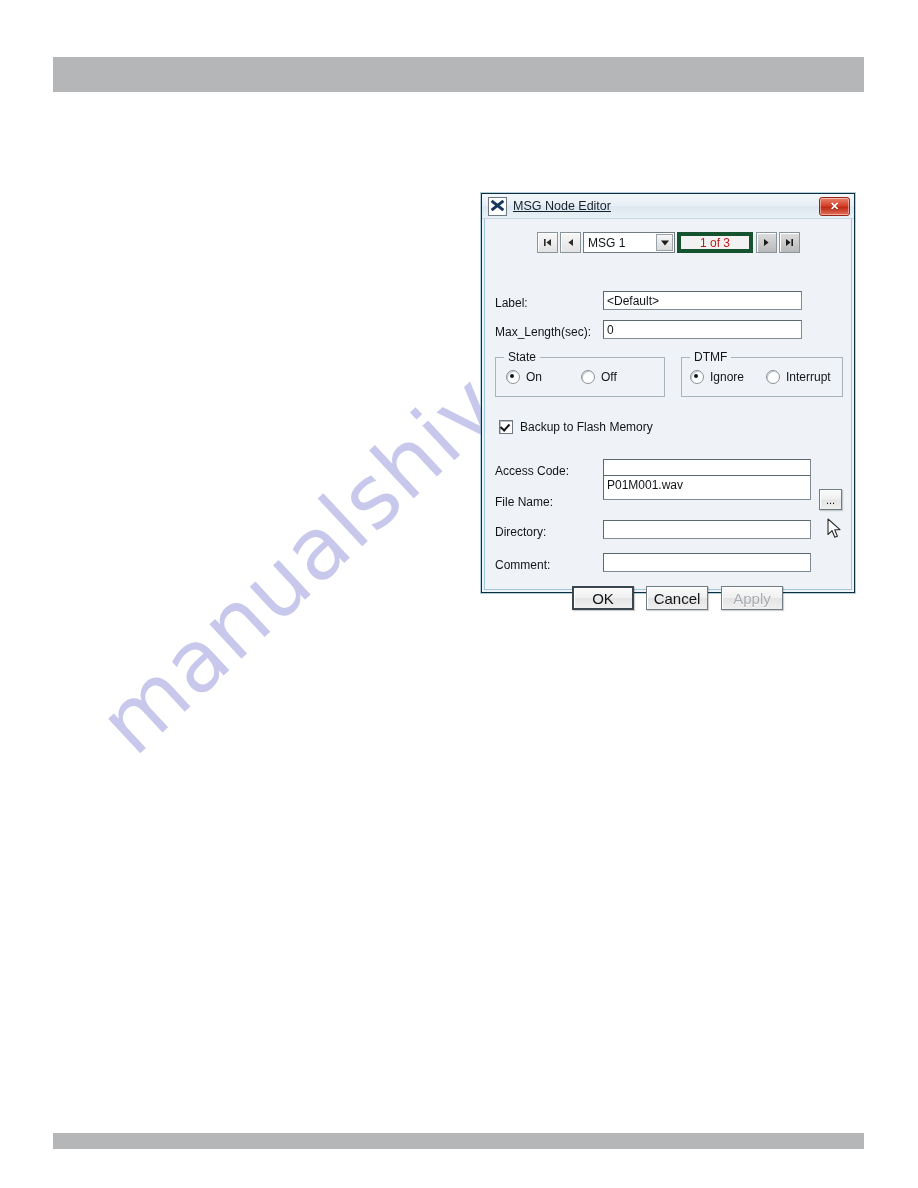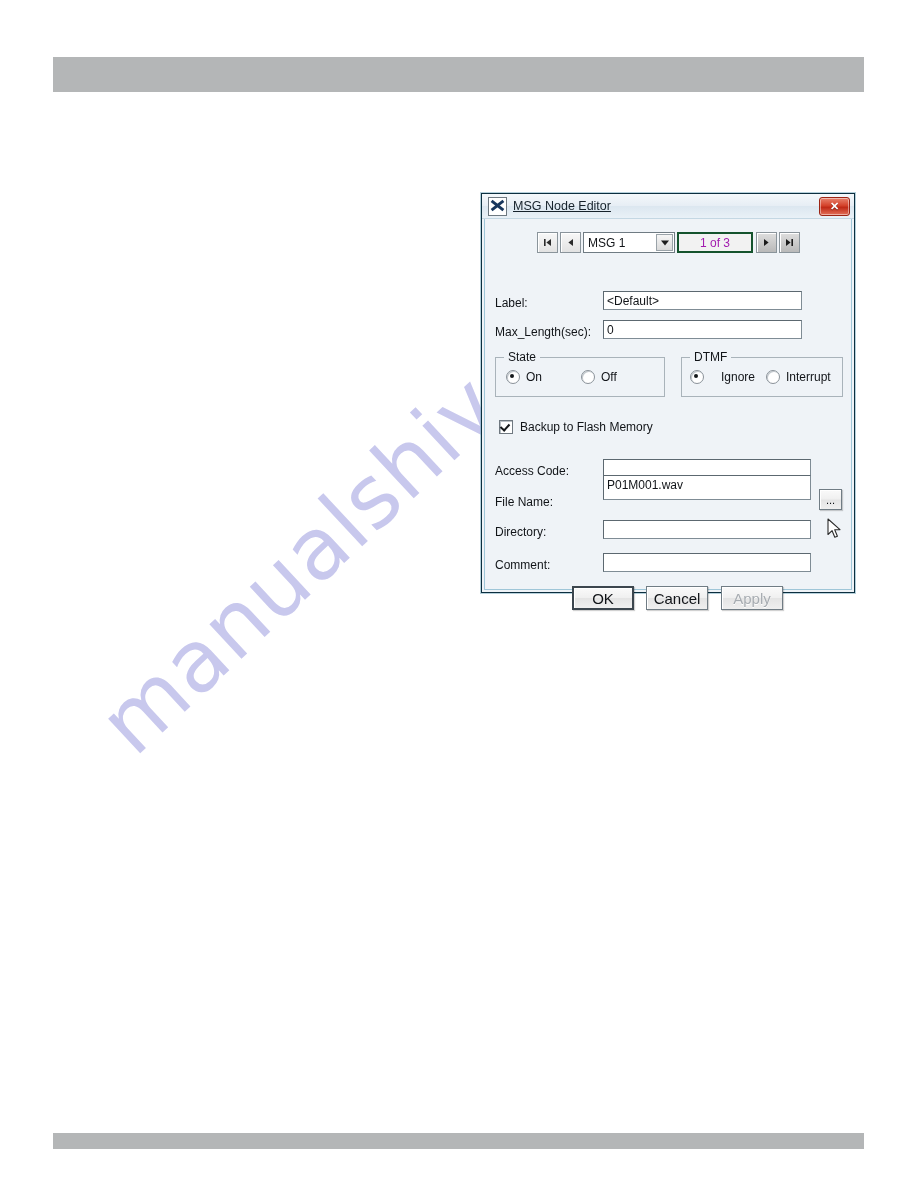--- a/index.html
+++ b/index.html
@@ -227,26 +227,26 @@
     box-sizing: border-box;
     display: flex;
     align-items: center;
     justify-content: center;
   }
   #counter {
     width: 76px;
     height: 21px;
     box-sizing: border-box;
     background: #f2f2f2;
-    border: 2px solid #14532d;
+    border: 4px solid #14532d;
     display: flex;
     align-items: center;
     justify-content: center;
     font-size: 12px;
-    color: #a21caf;
+    color: #b91c1c;
     margin-right: 3px;
   }
 
   
   .group {
     position: absolute;
     box-sizing: border-box;
     border: 1px solid #a9b3ba;
   }
   .group > .group-title {
@@ -384,21 +384,21 @@
         <span class="lbl">On</span>
       </div>
       <div class="radio-wrap" style="left:85px;top:12px;">
         <span class="radio"></span>
         <span class="lbl">Off</span>
       </div>
     </div>
 
     <div class="group" style="left:196px;top:136px;width:162px;height:40px;">
       <div class="group-title">DTMF</div>
-      <div class="radio-wrap" style="left:8px;top:12px;gap:11px;">
+      <div class="radio-wrap" style="left:8px;top:12px;">
         <span class="radio checked"></span>
         <span class="lbl">Ignore</span>
       </div>
       <div class="radio-wrap" style="left:84px;top:12px;">
         <span class="radio"></span>
         <span class="lbl">Interrupt</span>
       </div>
     </div>
 
     <div class="check-wrap" style="left:14px;top:199px;">

